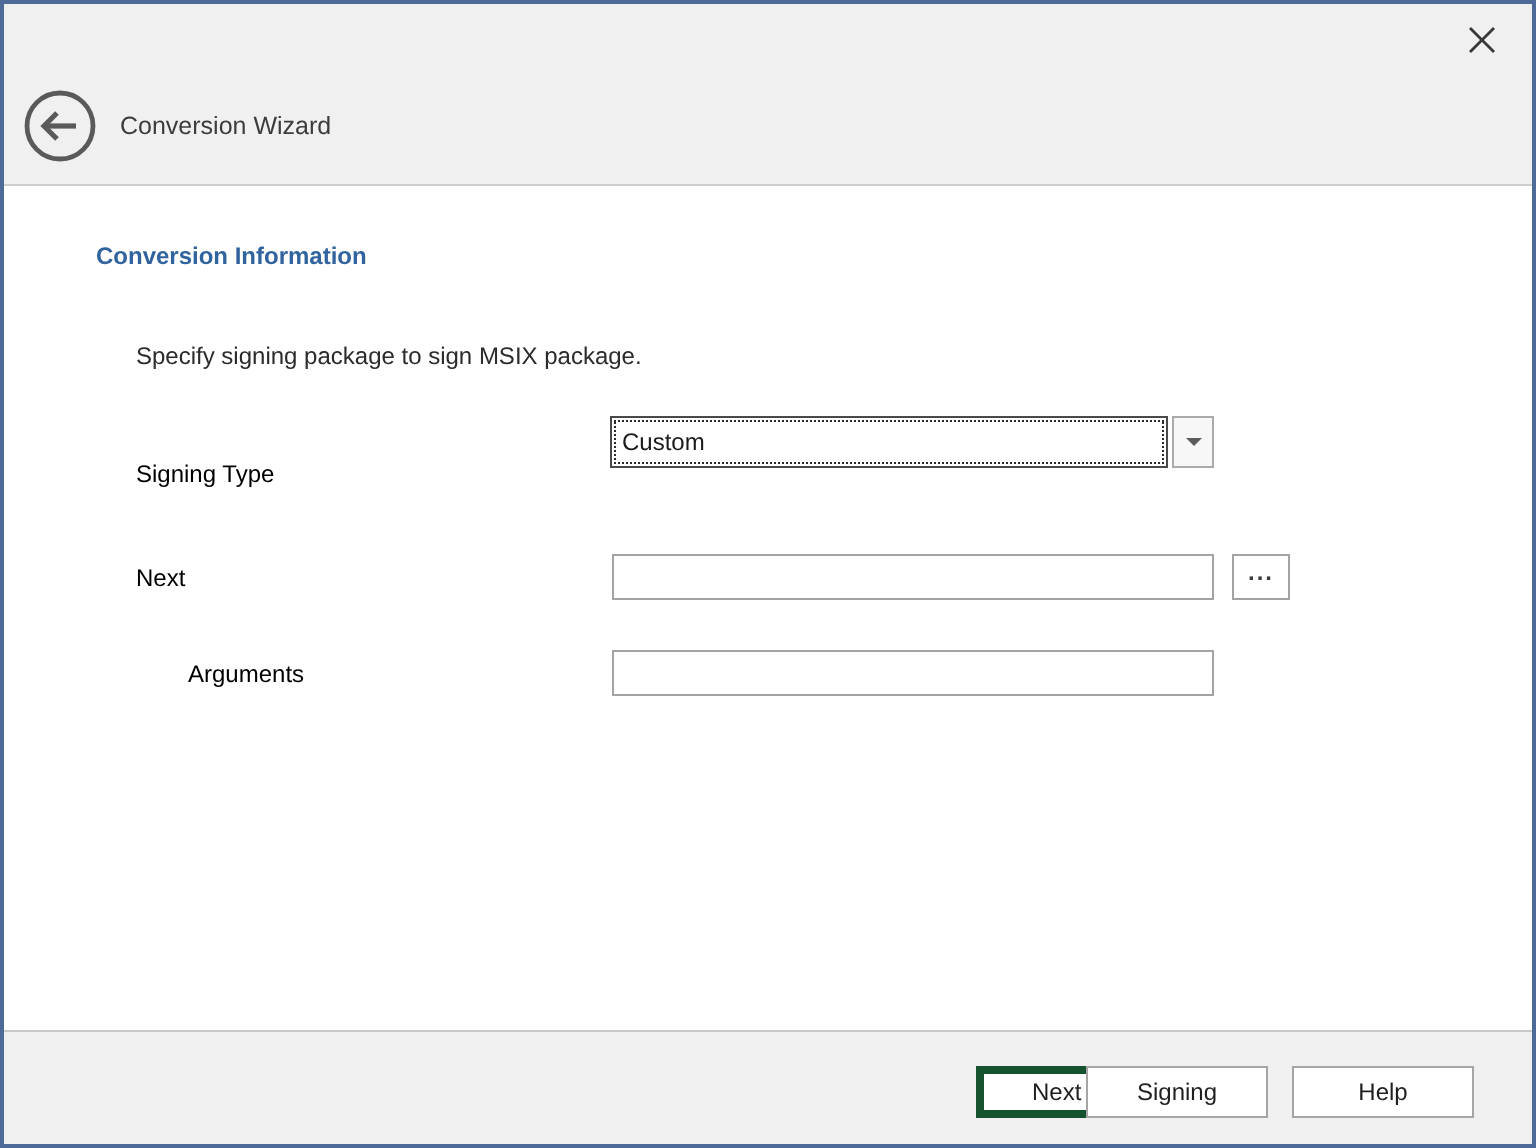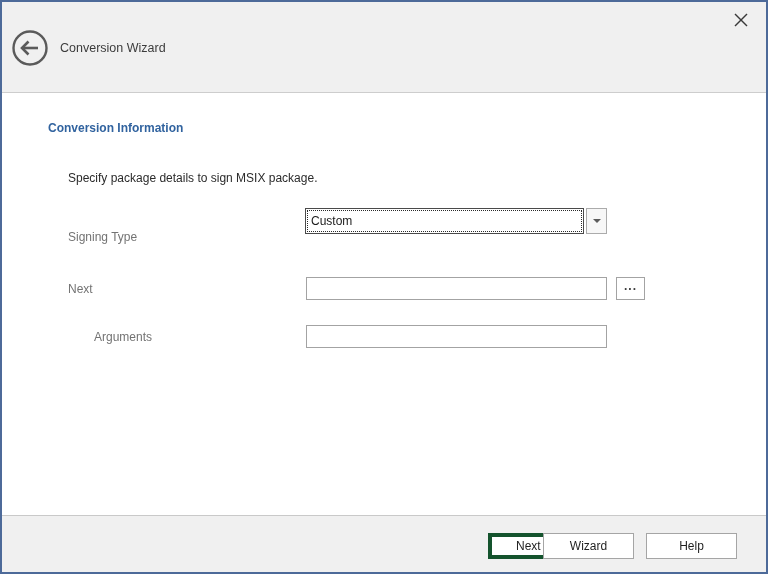--- a/index.html
+++ b/index.html
@@ -37,21 +37,21 @@
     align-items: center;
     justify-content: center;
     cursor: pointer;
     background: transparent;
     border: none;
     padding: 0;
   }
   .wizard-id {
     position: absolute;
     left: 9px;
-    bottom: 25px;
+    bottom: 10px;
     display: flex;
     align-items: center;
     gap: 11px;
   }
   .back-btn {
     width: 38px;
     height: 38px;
     padding: 0;
     border: none;
     background: transparent;
@@ -80,21 +80,21 @@
     color: #2b2b2b;
   }
 
   .field-label {
     position: absolute;
     left: 66px;
     height: 23px;
     display: flex;
     align-items: center;
     font-size: 12px;
-    color: #737373;
+    color: #000000;
   }
   .lbl-signing { top: 223px; }
   .lbl-path    { top: 275px; }
   .lbl-args    { top: 323px; margin-left: 26px; }
 
   
   .combo {
     position: absolute;
     left: 303px;
     top: 206px;
@@ -230,37 +230,37 @@
             <line x1="11" y1="19" x2="27" y2="19" stroke="#5a5a5a" stroke-width="2.6"></line>
             <polyline points="17.5,12.5 11,19 17.5,25.5" fill="none" stroke="#5a5a5a" stroke-width="2.6" stroke-linejoin="miter"></polyline>
           </svg>
         </span>
       </button>
       <span class="header-title">Conversion Wizard</span>
     </div>
   </div>
 
   <div class="heading">Conversion Information</div>
-  <div class="description">Specify package details to sign MSIX package.</div>
+  <div class="description">Specify signing package to sign MSIX package.</div>
 
   <div class="field-label lbl-signing">Signing Type</div>
   <div class="combo">
     <div class="combo-edit">
       <div class="combo-focus">Custom</div>
     </div>
     <button class="combo-btn">
       <span class="combo-arrow"></span>
     </button>
   </div>
 
   <div class="field-label lbl-path">Next</div>
   <input type="text" class="text-input inp-path" value="" style="">
   <button class="browse-btn">...</button>
 
   <div class="field-label lbl-args">Arguments</div>
   <input type="text" class="text-input inp-args" value="" style="">
 
   <div class="footer"></div>
   <button class="btn btn-next">Next &gt;</button>
-  <button class="btn btn-cancel">Wizard</button>
+  <button class="btn btn-cancel">Signing</button>
   <button class="btn btn-help">Help</button>
 
 </div>
 
 </body></html>

